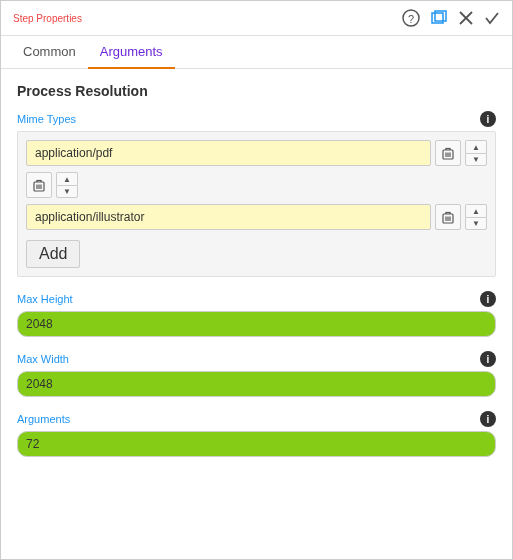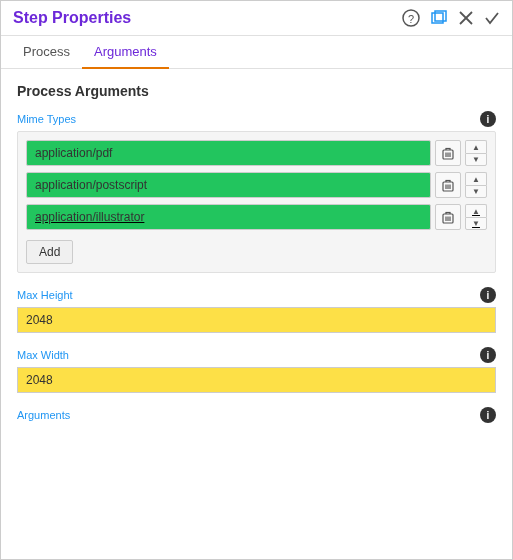--- a/index.html
+++ b/index.html
@@ -15,23 +15,23 @@
     
     .title-bar {
       display: flex;
       align-items: center;
       justify-content: space-between;
       padding: 8px 12px;
       border-bottom: 1px solid #e0e0e0;
       background: #fff;
     }
     .title-bar-title {
-      font-size: 16px;
-      font-weight: bold;
-      color: #6d28d9;
+      font-size: 10px;
+      font-weight: normal;
+      color: #ef4444;
     }
     .title-bar-icons {
       display: flex;
       align-items: center;
       gap: 10px;
     }
     .title-bar-icon {
       cursor: pointer;
       color: #555;
       font-size: 16px;
@@ -110,29 +110,28 @@
       padding: 8px;
     }
     .mime-row {
       display: flex;
       align-items: center;
       margin-bottom: 6px;
       gap: 4px;
     }
     .mime-row:last-of-type {
       margin-bottom: 8px;
-      text-decoration: underline;
     }
     .mime-input {
       flex: 1;
       padding: 5px 8px;
       border: 1px solid #ccc;
       border-radius: 2px;
       font-size: 12px;
-      background: #22c55e;
+      background: #fef9c3;
       color: #333;
       outline: none;
     }
     .icon-btn {
       width: 26px;
       height: 26px;
       border: 1px solid #ccc;
       background: #f9f9f9;
       border-radius: 2px;
       cursor: pointer;
@@ -166,33 +165,33 @@
     .move-btn:last-child {
       border-radius: 0 0 2px 2px;
     }
 
     .add-btn {
       padding: 4px 12px;
       border: 1px solid #ccc;
       background: #f0f0f0;
       border-radius: 2px;
       cursor: pointer;
-      font-size: 12px;
+      font-size: 16px;
       color: #333;
       margin-top: 2px;
     }
 
     
     .text-input {
       width: 100%;
       padding: 5px 8px;
       border: 1px solid #ccc;
-      border-radius: 0;
+      border-radius: 10px;
       font-size: 12px;
-      background: #fde047;
+      background: #84cc16;
       color: #333;
       outline: none;
     }
 
     .field-label-row {
       display: flex;
       align-items: center;
       justify-content: space-between;
       margin-bottom: 4px;
       gap: 34px;
@@ -225,30 +224,30 @@
     <span class="title-bar-icon" title="Confirm">
       <svg width="16" height="16" viewBox="0 0 16 16">
         <polyline points="2,8 6,13 14,3" fill="none" stroke="#555" stroke-width="1.8"></polyline>
       </svg>
     </span>
   </div>
 </div>
 
 <div class="tabs">
   <div class="tab inactive">
-    <span>Process</span>
+    <span>Common</span>
   </div>
   <div class="tab active">
     <span>Arguments</span>
   </div>
 </div>
 
 <div class="content">
 
-  <div class="section-title">Process Arguments</div>
+  <div class="section-title">Process Resolution</div>
 
   <div class="field-group">
     <div class="field-label-row">
       <span class="field-label-text">Mime Types</span>
       <div class="info-icon">i</div>
     </div>
     <div class="mime-container">
 
       
       <div class="mime-row">
@@ -265,21 +264,20 @@
           </svg>
         </button>
         <div class="move-btn-group">
           <button class="move-btn" title="Move Up">▲</button>
           <button class="move-btn" title="Move Down">▼</button>
         </div>
       </div>
 
       
       <div class="mime-row">
-        <input class="mime-input" type="text" value="application/postscript" style="">
         <button class="icon-btn" title="Delete">
           <svg width="12" height="13" viewBox="0 0 12 13">
             <rect x="1" y="3" width="10" height="9" rx="1" fill="none" stroke="#555" stroke-width="1.2"></rect>
             <line x1="4" y1="3" x2="4" y2="1.5" stroke="#555" stroke-width="1.2"></line>
             <line x1="8" y1="3" x2="8" y2="1.5" stroke="#555" stroke-width="1.2"></line>
             <line x1="3.5" y1="1.5" x2="8.5" y2="1.5" stroke="#555" stroke-width="1.2"></line>
             <line x1="4" y1="5.5" x2="4" y2="10" stroke="#555" stroke-width="1.2"></line>
             <line x1="6" y1="5.5" x2="6" y2="10" stroke="#555" stroke-width="1.2"></line>
             <line x1="8" y1="5.5" x2="8" y2="10" stroke="#555" stroke-width="1.2"></line>
           </svg>
@@ -328,15 +326,16 @@
       <div class="info-icon">i</div>
     </div>
     <input class="text-input" type="text" value="2048" style="">
   </div>
 
   <div class="field-group">
     <div class="field-label-row">
       <span class="field-label-text">Arguments</span>
       <div class="info-icon">i</div>
     </div>
+    <input class="text-input" type="text" value="72" style="">
   </div>
 
 </div>
 
 </body></html>

